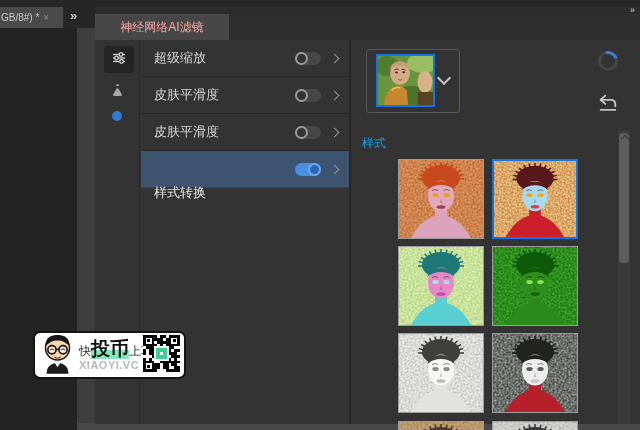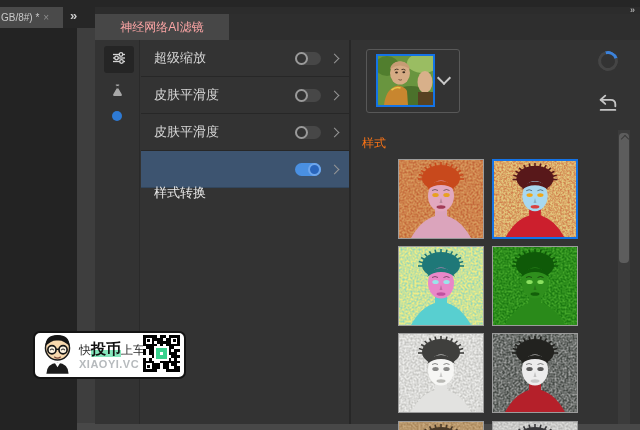--- a/index.html
+++ b/index.html
@@ -57,39 +57,39 @@
   .source-box{position:absolute;left:15px;top:9px;width:94px;height:64px;
     border:1px solid #585858;border-radius:3px;box-sizing:border-box;}
   .source-thumb{position:absolute;left:9px;top:4px;width:59px;height:53px;
     border:2px solid #1473e6;box-sizing:border-box;overflow:hidden;background:#567a34;}
   .source-thumb svg{display:block;}
   .source-chevron{position:absolute;left:72px;top:23px;width:8px;height:8px;
     border-right:2px solid #c9c9c9;border-bottom:2px solid #c9c9c9;transform:rotate(45deg);}
   .spinner{position:absolute;left:247px;top:11px;width:20px;height:20px;border-radius:50%;
     border:3px solid #454545;border-top-color:#3c82da;box-sizing:border-box;transform:rotate(28deg);}
   .reset-btn{position:absolute;left:246px;top:52px;width:22px;height:22px;}
-  .style-label{position:absolute;left:11px;top:95px;font-size:12px;color:#f97316;}
+  .style-label{position:absolute;left:11px;top:95px;font-size:12px;color:#0ea5e9;}
   
   .style-thumb{position:absolute;width:86px;height:80px;border:1px solid #9c9c9c;
     box-sizing:border-box;background:#222;z-index:2;overflow:hidden;}
   .style-thumb.selected{border:2px solid #1473e6;}
   .style-thumb svg{display:block;}
   
   .scrollbar{position:absolute;left:267px;top:90px;width:12px;height:294px;background:#3b3b3b;}
   .scroll-thumb{position:absolute;left:1px;top:3px;width:10px;height:130px;background:#5d5d5d;border-radius:4px;}
   .scroll-up{position:absolute;left:3px;top:3px;width:5px;height:5px;border-top:1.5px solid #3a3a3a;
     border-right:1.5px solid #3a3a3a;transform:rotate(-45deg);}
   
   .watermark{position:absolute;left:33px;top:331px;width:153px;height:48px;background:#ffffff;
     border:2px solid #141414;border-radius:7px;box-sizing:border-box;display:flex;
     align-items:center;padding:2px 4px;gap:3px;z-index:9;}
   .wm-text{display:flex;flex-direction:column;line-height:1.1;flex:1;min-width:0;}
   .wm-line1{white-space:nowrap;}
   .wm-small{font-size:12px;color:#2e2e2e;}
-  .wm-big{font-size:15px;font-weight:bold;color:#101010;
+  .wm-big{font-size:19px;font-weight:bold;color:#101010;
     background:linear-gradient(to top,#86e7bd 42%,transparent 42%);font-family:Liberation Serif, serif;}
   .wm-url{font-size:11px;font-weight:bold;color:#b6babd;letter-spacing:0.5px;}
   .wm-qr{flex:none;}
 </style>
 </head>
 <body>
 
 <div id="app">
 
   <div class="topbar">

